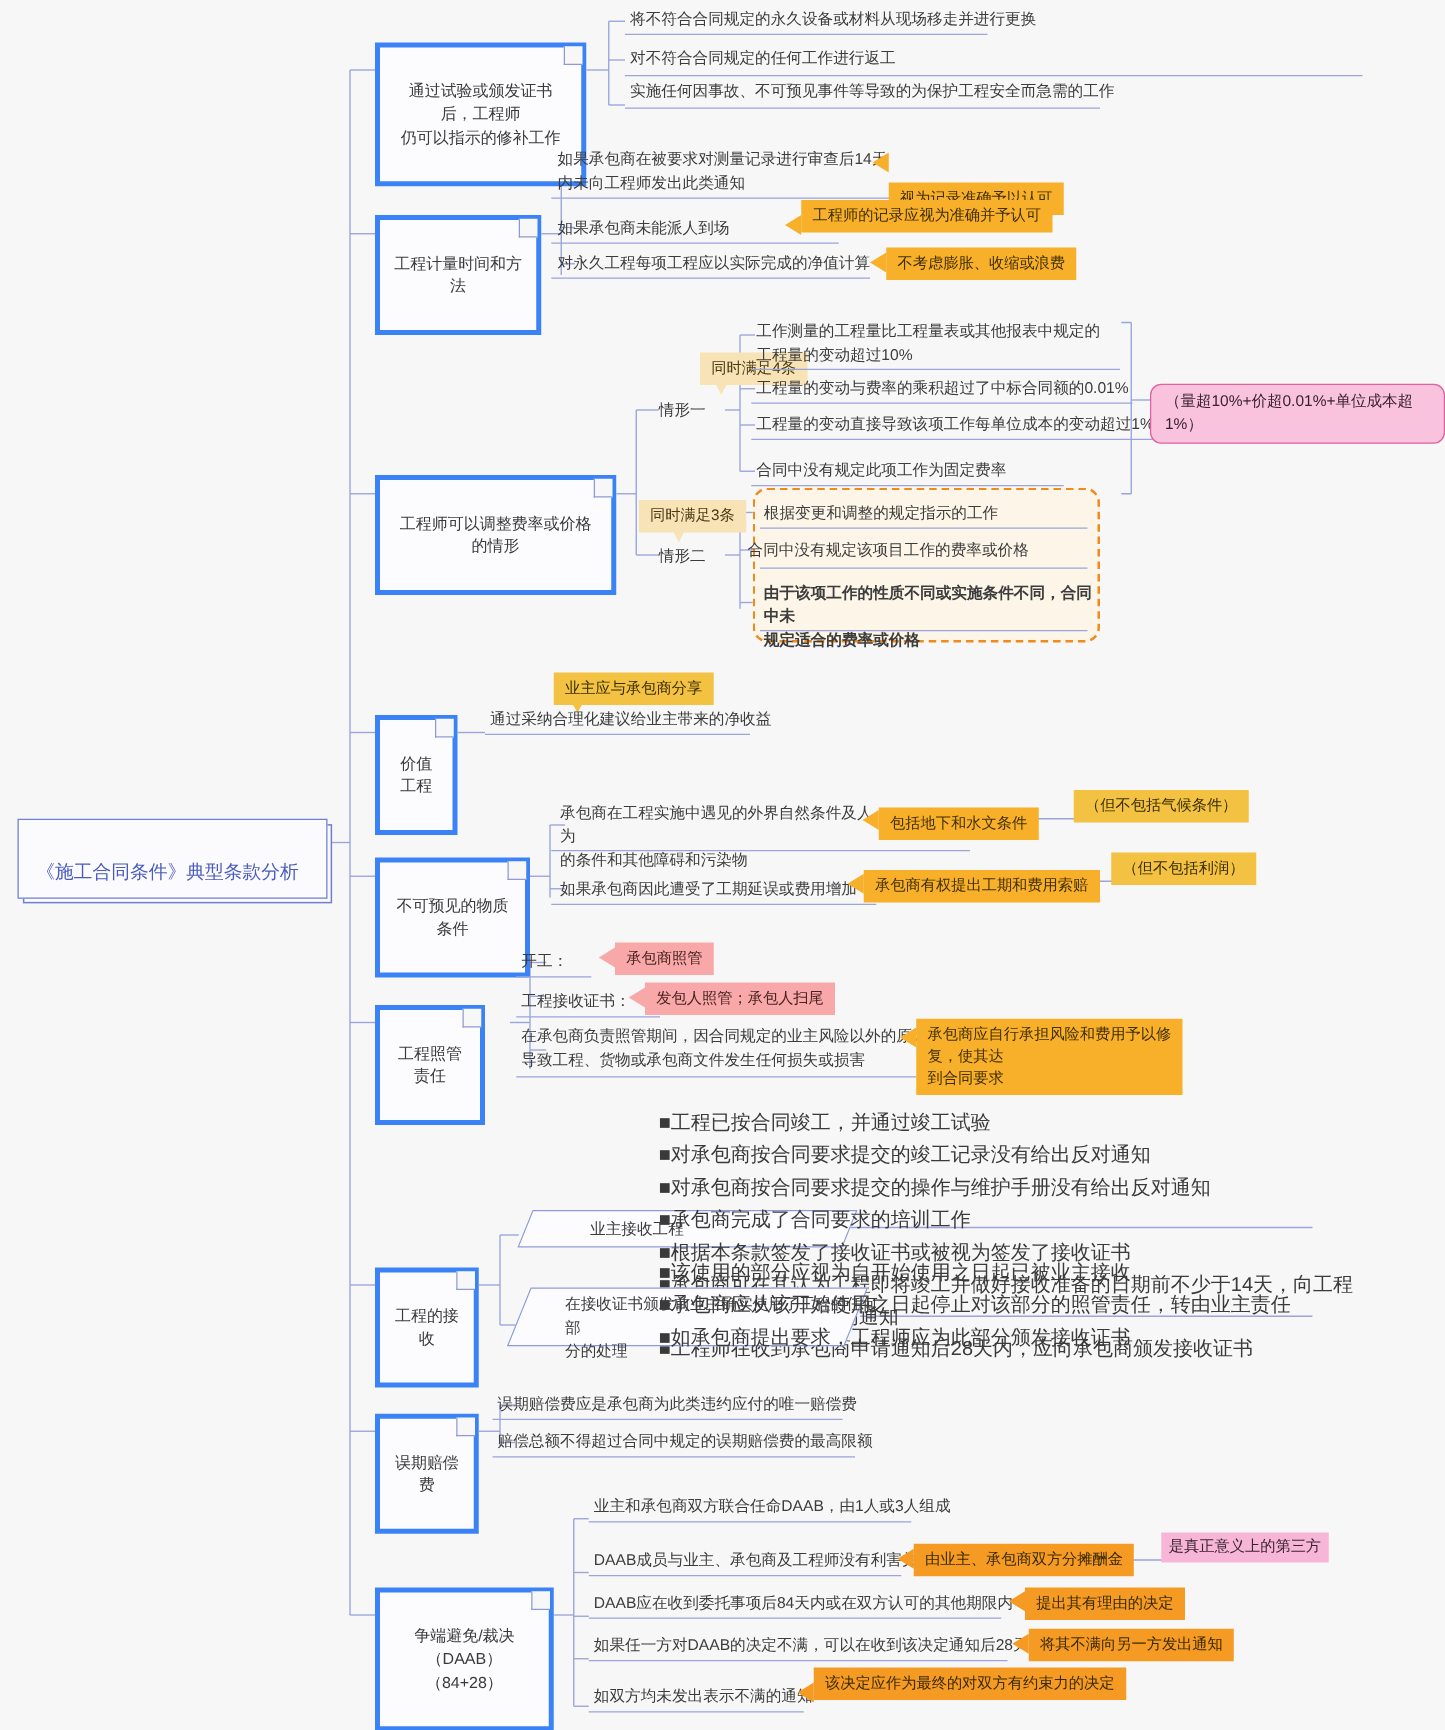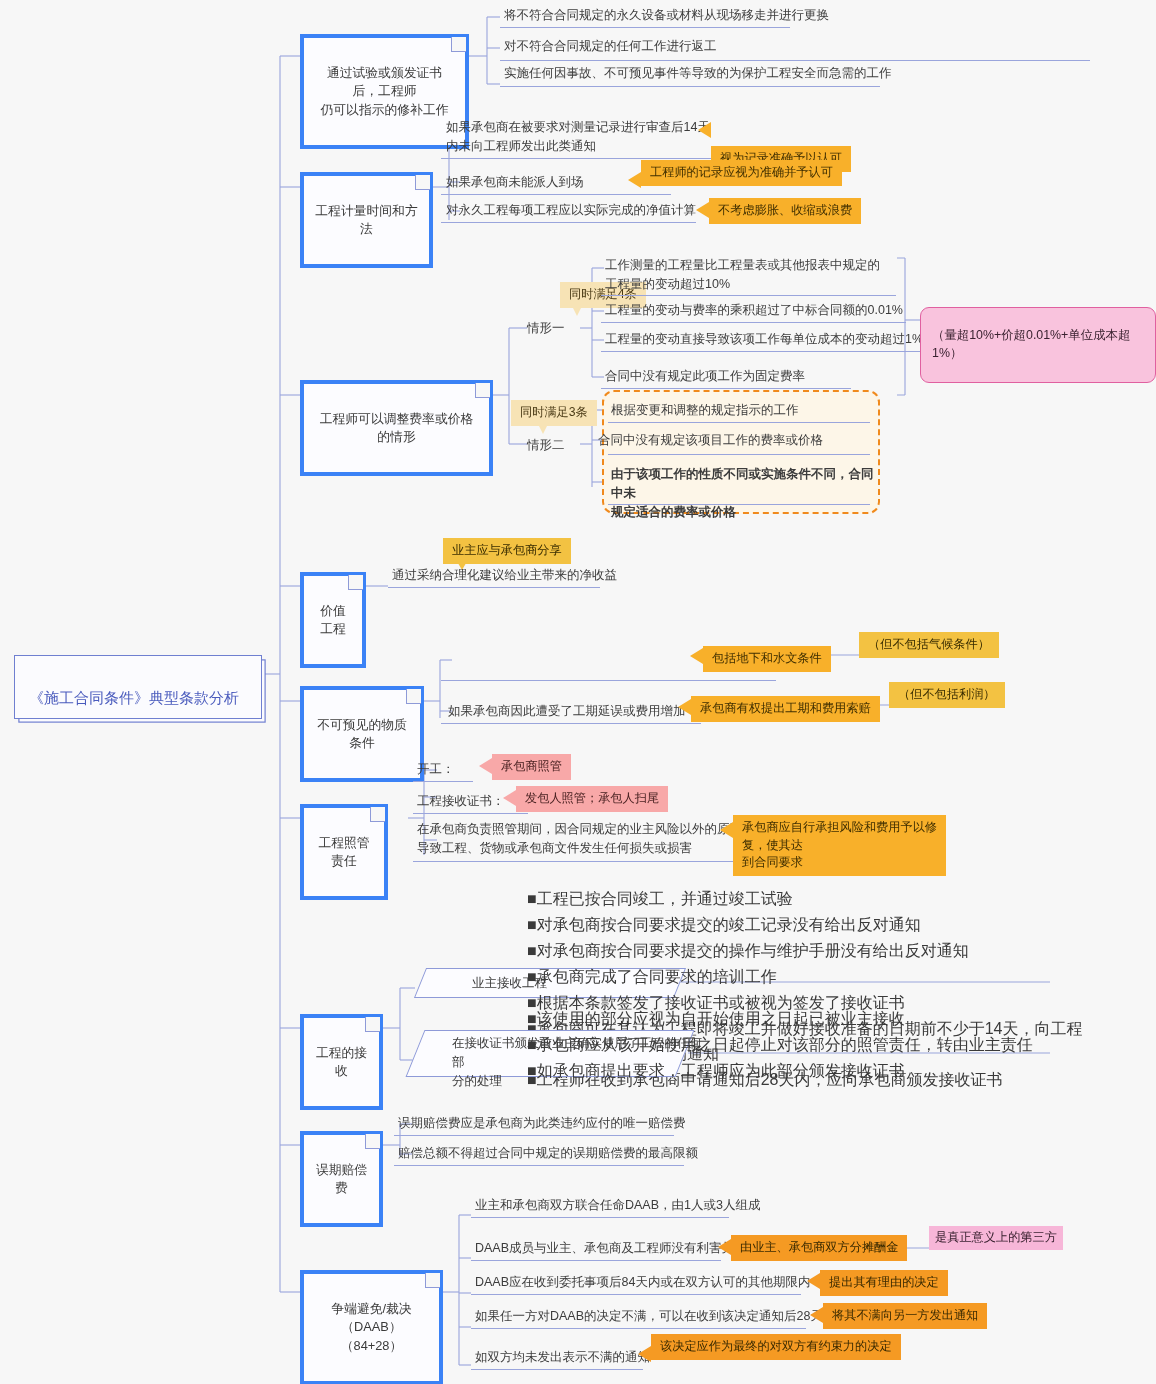--- a/index.html
+++ b/index.html
@@ -83,21 +83,21 @@
     white-space:pre-line;
     box-sizing:border-box;
   }
   .c-orange{background:#f8b02a;color:#402f00;}
   .c-orange2{background:#f59a23;color:#3a2a00;}
   .c-pink{background:#f8a8a8;color:#4a2222;}
   .c-cream{background:#f7e3b5;color:#4a3a15;}
   .c-yellow{background:#f3c242;color:#3a2d00;}
   .c-pinkbox{
     background:#f9c3dd;border:1.4px solid #e060a0;border-radius:9px;
-    color:#3a2230;padding:19px 11px;font-size:12.4px;
+    color:#3a2230;padding:5px 11px;font-size:12.4px;
   }
   .c-pinkhl{background:#f7b6d8;color:#3a2230;padding:3px 6px;}
 
   
   .tail{position:absolute;width:0;height:0;}
   .tail-left-orange{border-top:8px solid transparent;border-bottom:8px solid transparent;border-right:13px solid #f8b02a;}
   .tail-left-orange2{border-top:8px solid transparent;border-bottom:8px solid transparent;border-right:13px solid #f59a23;}
   .tail-left-pink{border-top:8px solid transparent;border-bottom:8px solid transparent;border-right:13px solid #f8a8a8;}
   .tail-down-cream{border-left:7px solid transparent;border-right:7px solid transparent;border-top:14px solid #f7e3b5;}
   .tail-down-yellow{border-left:7px solid transparent;border-right:7px solid transparent;border-top:12px solid #f3c242;}
@@ -281,20 +281,22 @@
   </div>
   <div class="callout c-yellow" style="left:443px;top:538px;">业主应与承包商分享</div>
   <div class="tail tail-down-yellow" style="left:455px;top:558px;"></div>
   <div class="leaf" style="left:392px;top:566px;width:330px;">通过采纳合理化建议给业主带来的净收益</div>
   <div class="leafline" style="left:388px;top:587px;width:212px;"></div>
 
   <div class="node lvl1" style="left:300px;top:686px;width:124px;">
     <span>不可预见的物质条件</span>
     <span class="fold"></span>
   </div>
+  <div class="leaf" style="left:448px;top:641px;width:250px;">承包商在工程实施中遇见的外界自然条件及人为
+的条件和其他障碍和污染物</div>
   <div class="leafline" style="left:441px;top:680px;width:335px;"></div>
   <div class="callout c-orange" style="left:703px;top:646px;">包括地下和水文条件</div>
   <div class="tail tail-left-orange" style="left:690px;top:648px;"></div>
   <div class="callout c-yellow" style="left:859px;top:632px;">（但不包括气候条件）</div>
 
   <div class="leaf" style="left:448px;top:702px;width:260px;">如果承包商因此遭受了工期延误或费用增加</div>
   <div class="leafline" style="left:441px;top:723px;width:260px;"></div>
   <div class="callout c-orange" style="left:691px;top:696px;">承包商有权提出工期和费用索赔</div>
   <div class="tail tail-left-orange" style="left:678px;top:699px;"></div>
   <div class="callout c-yellow" style="left:889px;top:682px;">（但不包括利润）</div>

